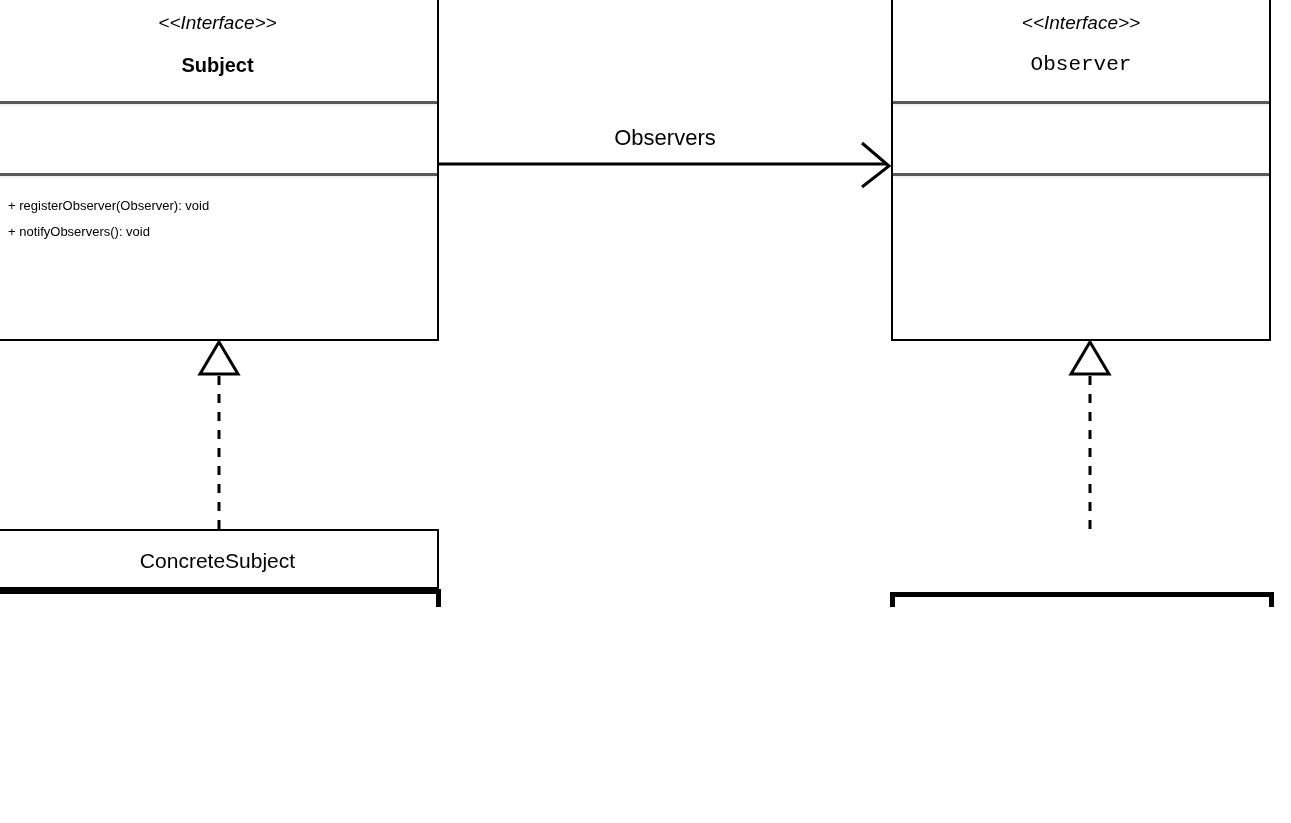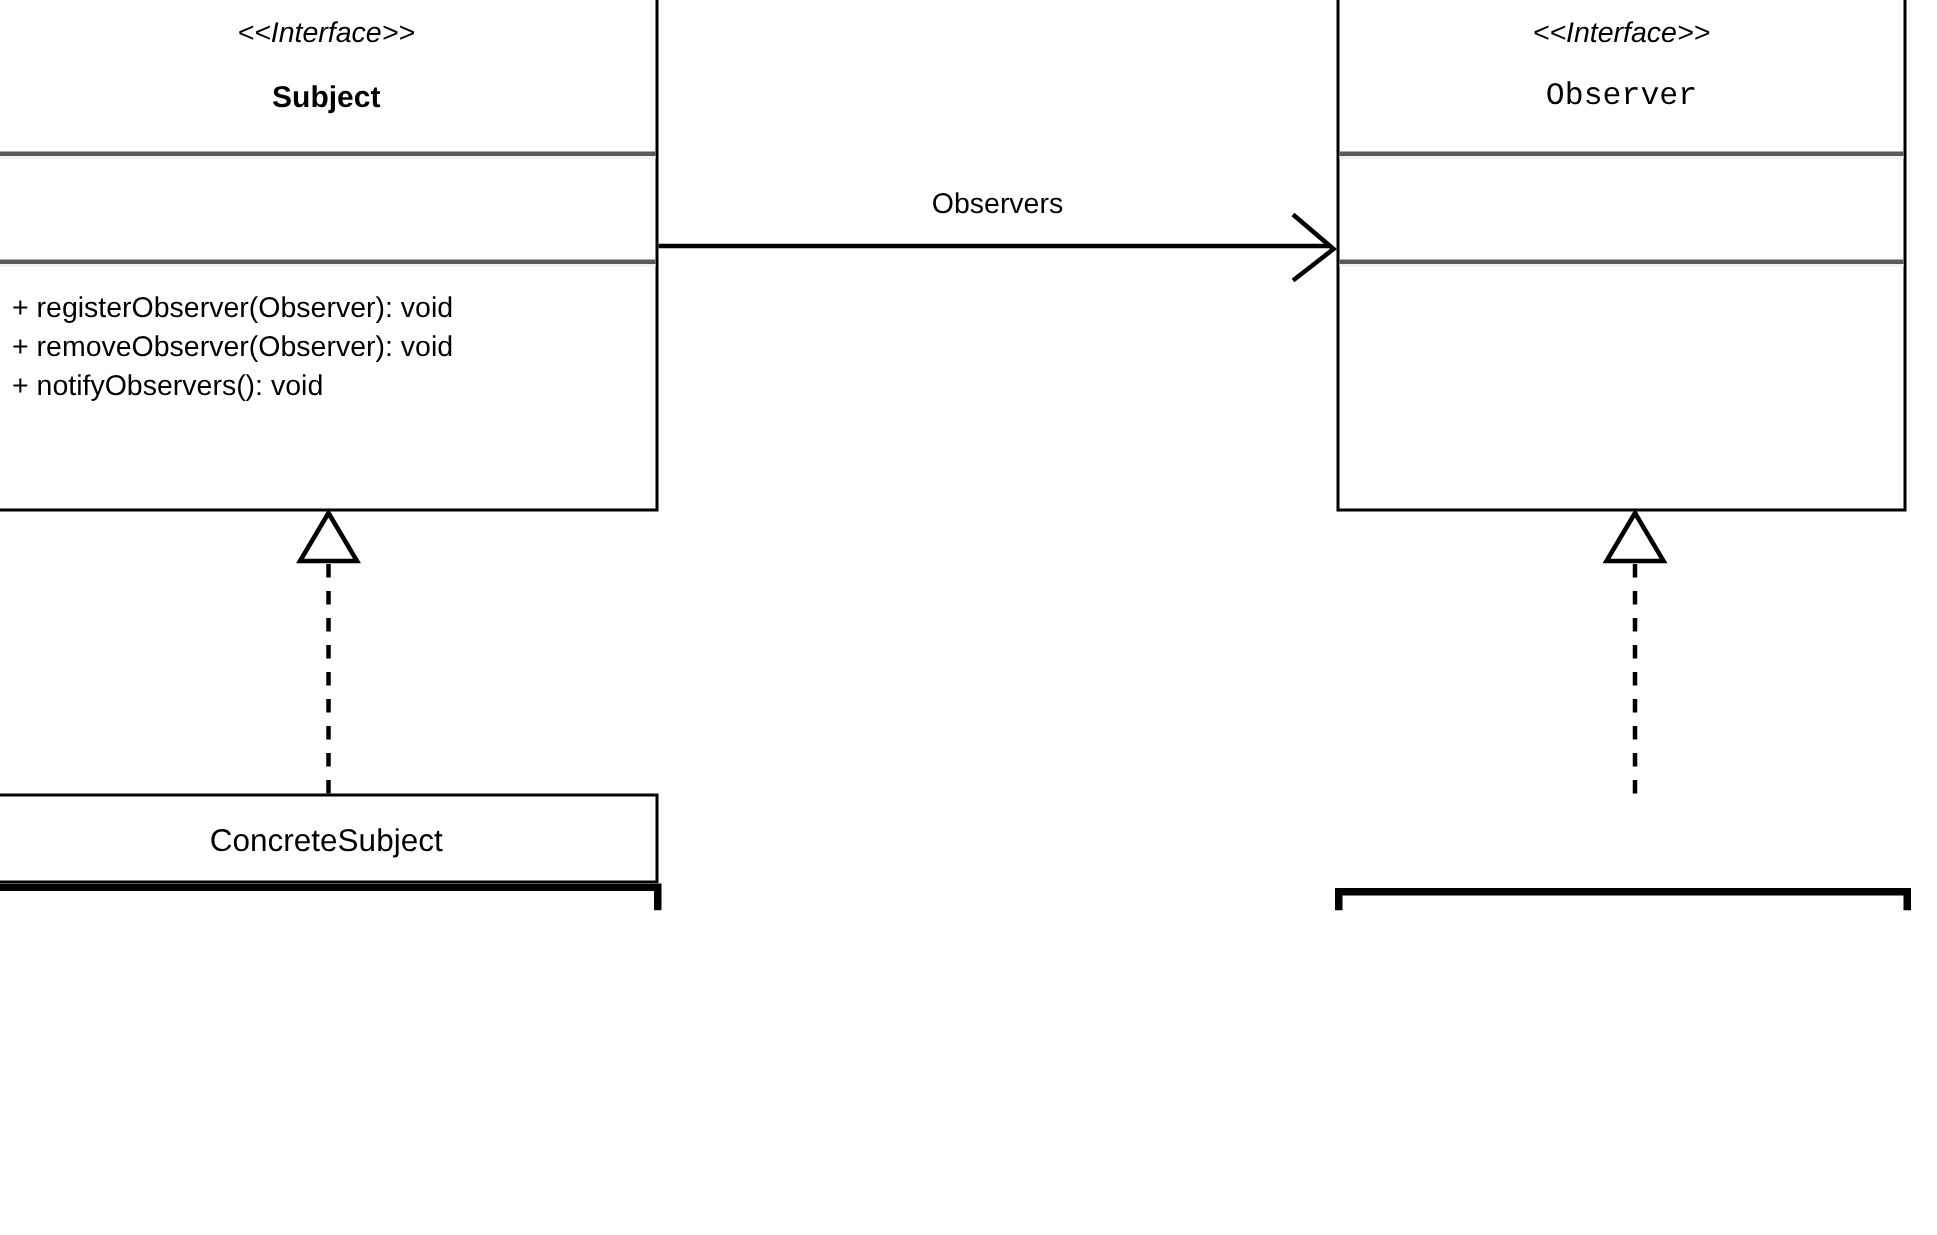--- a/index.html
+++ b/index.html
@@ -64,21 +64,21 @@
     right: 0;
     height: 3px;
     background: #5a5a5a;
     border-bottom: 2px solid #f2f2f2;
   }
 
   .member-list {
     position: absolute;
     left: 10px;
     right: 6px;
-    font-size: 19px;
+    font-size: 13px;
     line-height: 26px;
     white-space: nowrap;
   }
   .member-list div {
     white-space: nowrap;
   }
 
   
   .concrete-header {
     position: absolute;
@@ -99,21 +99,21 @@
     left: 0;
     top: 0;
     width: 1291px;
     height: 823px;
     pointer-events: none;
     overflow: visible;
   }
 
   .edge-label {
     position: absolute;
-    font-size: 19px;
+    font-size: 22px;
     line-height: 1;
     white-space: nowrap;
     text-align: center;
     background: transparent;
   }
 </style>
 </head>
 <body>
 
 <div id="canvas">
@@ -126,21 +126,20 @@
     </div>
 
     <div class="divider" style="top:109px;"></div>
 
     <div class="compartment" style="top:114px; height:67px;"></div>
 
     <div class="divider" style="top:181px;"></div>
 
     <div class="member-list" style="top:201px;">
       <div>+ registerObserver(Observer): void</div>
-      <div>+ removeObserver(Observer): void</div>
       <div>+ notifyObservers(): void</div>
     </div>
   </div>
 
   <div class="uml-box interface" style="left:891px; top:-10px; width:380px; height:351px;">
 
     <div class="compartment" style="top:0; height:109px;">
       <div class="stereotype" style="position:absolute; left:0; right:0; top:21px;">&lt;&lt;Interface&gt;&gt;</div>
       <div class="class-name-plain" style="position:absolute; left:0; right:0; top:62px;font-family:Liberation Mono, monospace;">Observer</div>
     </div>

